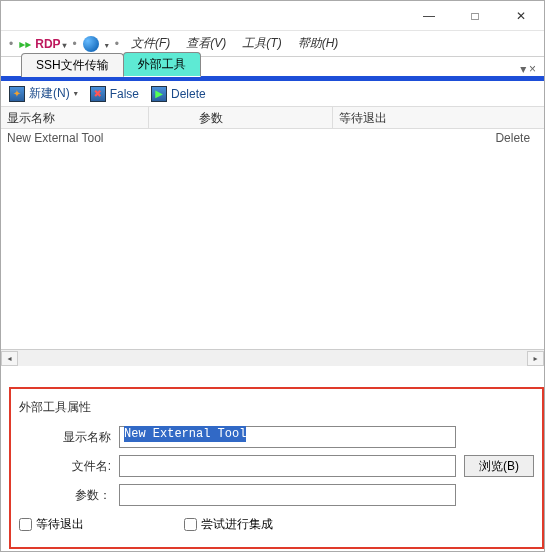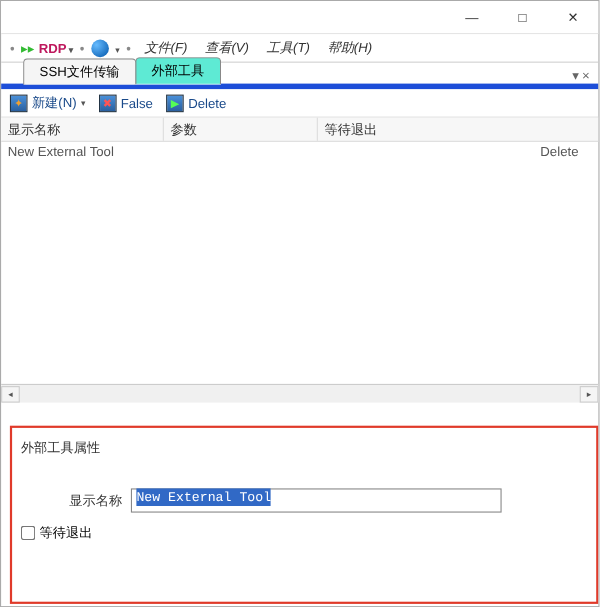--- a/index.html
+++ b/index.html
@@ -25,29 +25,29 @@
 .tb-btn { display: flex; align-items: center; gap: 4px; color: #1a4a8a; }
 .mini-icon { width: 16px; height: 16px; background: linear-gradient(#4a90d9,#2a60a0); border: 1px solid #234; display: inline-flex; align-items: center; justify-content: center; color: #f0a030; font-size: 10px; }
 
 .grid-header { height: 22px; display: flex; background: #f7f7f7; border-bottom: 1px solid #ddd; }
 .grid-header .col { border-right: 1px solid #ddd; padding: 3px 6px; color: #333; }
 .grid-body { height: 220px; overflow: auto; position: relative; }
 .row { display: flex; height: 18px; align-items: center; font-family: "Courier New", monospace; color: #555; }
 .row .cell { padding: 0 6px; }
 .col-name { width: 148px; } 
 .col-file { width: 208px; } 
-.col-param { width: 140px; } 
+.col-param { width: 140px; margin-left: 44px; } 
 .col-wait { width: 60px; }
 
 .scrollbar-h { height: 17px; border-top: 1px solid #ccc; background: #f0f0f0; display: flex; align-items: center; }
 .scrollbar-h .arrow { width: 17px; height: 15px; border: 1px solid #ccc; background: #f5f5f5; display: flex; align-items: center; justify-content: center; font-size: 8px; color: #555; }
 .scrollbar-h .track { flex: 1; }
 
 .props-panel { position: absolute; left: 8px; right: 0; bottom: 2px; border: 2px solid #e03a2a; padding: 10px 8px 12px 8px; height: 162px; }
-.props-title { color: #333; margin-bottom: 28px; }
+.props-title { color: #333; margin-bottom: 10px; }
 .prop-row { display: flex; align-items: center; margin-bottom: 7px; height: 22px; }
 .prop-label { width: 100px; text-align: right; padding-right: 8px; color: #333; }
 .prop-input { flex: 1; height: 22px; border: 1px solid #888; padding: 0 4px; font-family: "Courier New", monospace; background: #fff; }
 .prop-input.selected { background: #fff; }
 .prop-input.selected .seltext { background: #3169c6; color: #fff; font-family: "Courier New", monospace; padding: 1px 0; }
 .browse-btn { width: 70px; height: 22px; margin-left: 8px; border: 1px solid #888; background: #efefef; }
 .opts { display: flex; align-items: center; gap: 100px; }
 .chk { display: flex; align-items: center; gap: 4px; }
 .chk input { width: 13px; height: 13px; }
 </style>
@@ -124,23 +124,37 @@
   <div class="props-title">外部工具属性</div>
 
   <div class="prop-row">
     <div class="prop-label">显示名称</div>
     <div class="prop-input selected">
       <span class="seltext">New External Tool</span>
     </div>
     <div style="width:78px"></div>
   </div>
 
+  <div class="prop-row">
+    <div class="prop-label">文件名:</div>
+    <input class="prop-input" value="" style="">
+    <button class="browse-btn">浏览(B)</button>
+  </div>
 
+  <div class="prop-row">
+    <div class="prop-label">参数：</div>
+    <input class="prop-input" value="" style="">
+    <div style="width:78px"></div>
+  </div>
 
   <div class="prop-row">
     <div class="opts">
       <label class="chk">
         <input type="checkbox" style="">
         <span>等待退出</span>
       </label>
+      <label class="chk">
+        <input type="checkbox" style="">
+        <span>尝试进行集成</span>
+      </label>
     </div>
   </div>
 </div>
 
 </body></html>

